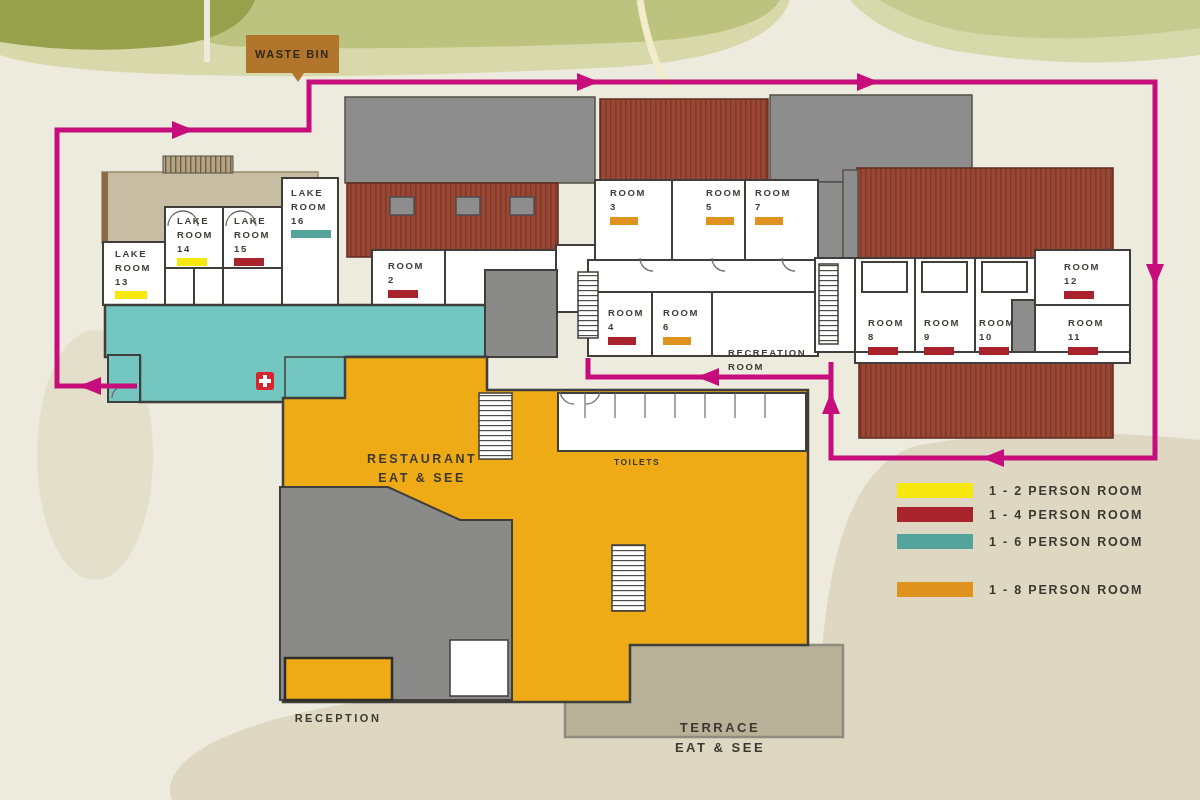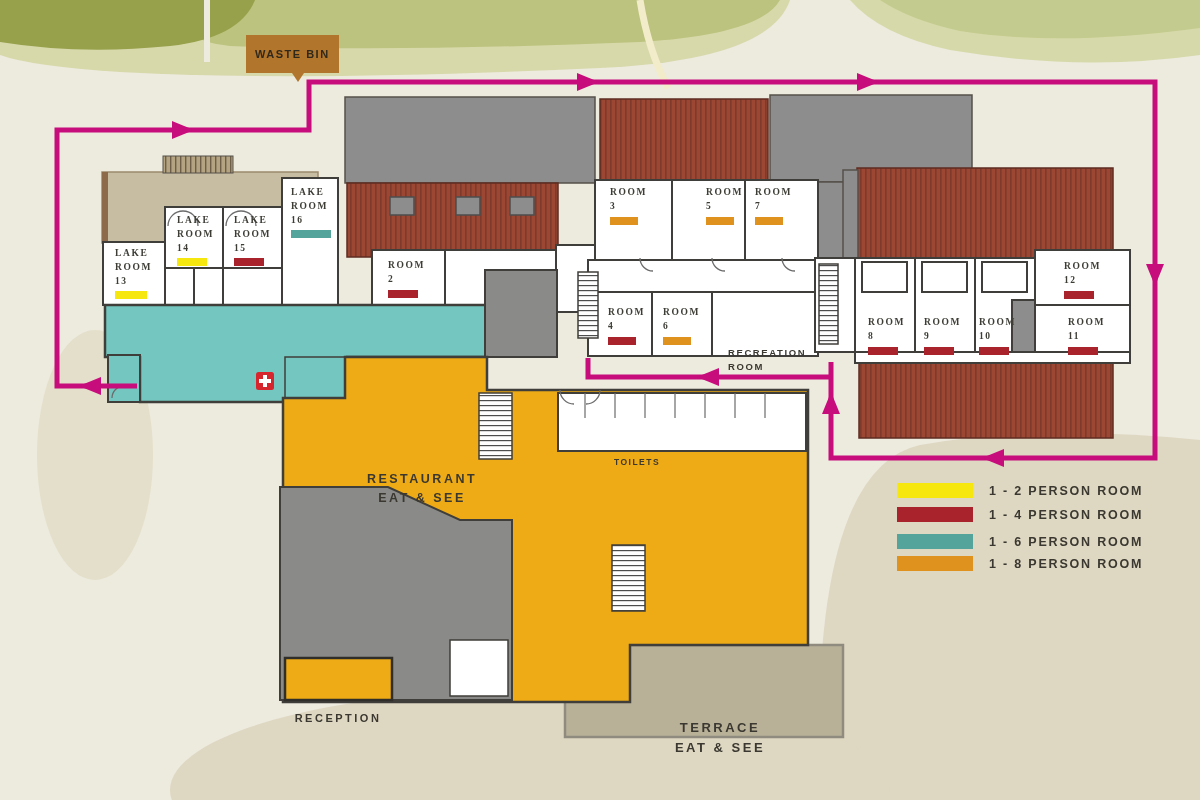--- a/index.html
+++ b/index.html
@@ -1,28 +1,28 @@
 <!DOCTYPE html>
 <html><head>
 <meta charset="utf-8">
 <style>
   html,body{margin:0;padding:0;background:#edeade;font-family:"Liberation Sans", sans-serif;}
   #stage{position:relative;width:1200px;height:800px;overflow:hidden;background:#edeade;}
   #plan-svg{position:absolute;left:0;top:0;}
   
-  .room{position:absolute;color:#3d3c35;font-weight:bold;font-size:9.5px;letter-spacing:1.6px;line-height:1.45;z-index:20;font-family:Liberation Serif, serif;}
+  .room{position:absolute;color:#3d3c35;font-weight:bold;font-size:9.5px;letter-spacing:1.6px;line-height:1.45;z-index:20;}
   .room-label{white-space:pre-line;display:block;}
   .bar{width:30px;height:8px;margin-top:3px;}
   .c-yellow{background:#f6e70e;}
   .c-red{background:#a8232c;}
   .c-teal{background:#55a49c;}
   .c-orange{background:#e0921e;}
   .area-label{position:absolute;color:#3a3830;font-weight:bold;letter-spacing:2.5px;white-space:pre-line;text-align:center;z-index:20;line-height:1.55;margin-top:40px;}
   .lbl-reception{left:150px;top:337px;width:160px;font-size:13px;}
-  .lbl-restaurant{left:352px;top:430px;width:140px;font-size:12.5px;}
+  .lbl-restaurant{left:352px;top:410px;width:140px;font-size:12.5px;}
   .lbl-toilets{left:592px;top:416px;width:90px;font-size:8.5px;letter-spacing:1.5px;}
   .lbl-recreation{left:728px;top:306px;width:90px;font-size:9.5px;letter-spacing:1.6px;text-align:left;line-height:1.45;}
   .lbl-snackbar{left:288px;top:670px;width:100px;font-size:11px;}
   .lbl-terrace{left:664px;top:678px;width:112px;font-size:13px;}
   
   .legend-row{position:absolute;left:897px;display:flex;align-items:center;gap:16px;z-index:30;}
   .legend-swatch{width:76px;height:15px;flex:0 0 auto;}
   .legend-label{font-size:12.5px;font-weight:bold;letter-spacing:1.8px;color:#3a3830;white-space:nowrap;}
   
   .waste-bin{position:absolute;left:246px;top:35px;background:#b2752c;color:#30291b;font-size:11px;font-weight:bold;letter-spacing:1.5px;padding:13px 9px;z-index:30;}
@@ -288,18 +288,18 @@
   <div class="legend-label">1 - 2 PERSON ROOM</div>
 </div>
 <div class="legend-row" style="top:507px;">
   <div class="legend-swatch c-red"></div>
   <div class="legend-label">1 - 4 PERSON ROOM</div>
 </div>
 <div class="legend-row" style="top:534px;">
   <div class="legend-swatch c-teal"></div>
   <div class="legend-label">1 - 6 PERSON ROOM</div>
 </div>
-<div class="legend-row" style="top:556px;align-items:center;">
+<div class="legend-row" style="top:582px;align-items:center;">
   <div class="legend-swatch c-orange"></div>
   <div class="legend-label">1 - 8 PERSON ROOM</div>
 </div>
 
 </div>
 
 </body></html>

